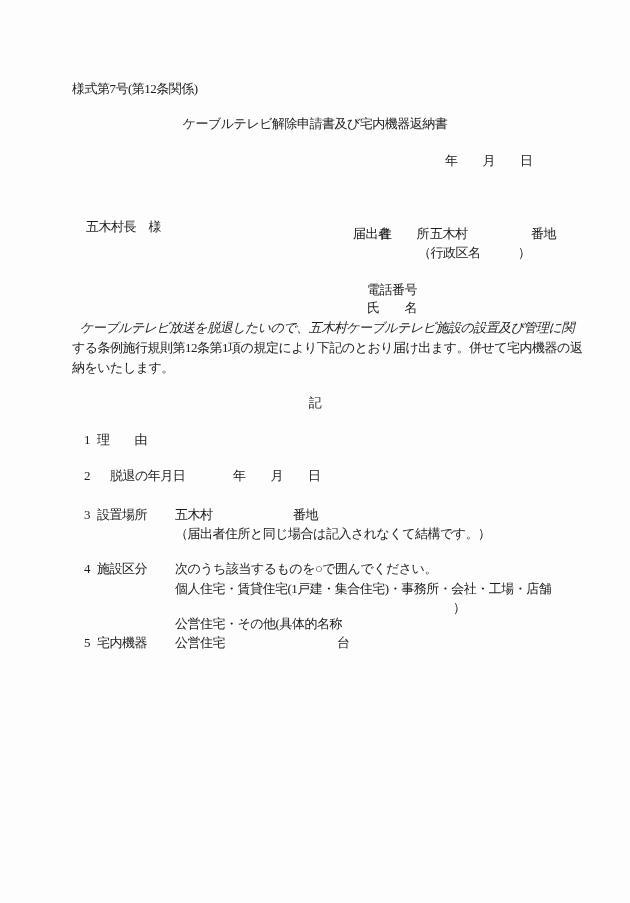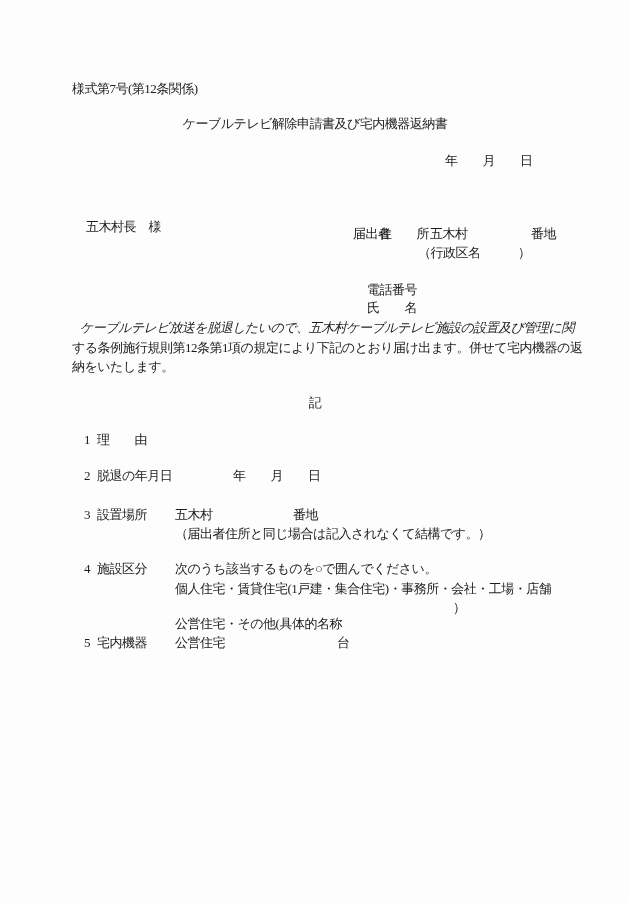--- a/index.html
+++ b/index.html
@@ -46,29 +46,29 @@
   <div class="line" style="top:226px; left:313px;margin-left:40px;">届出者</div>
   <div class="line" style="top:226px; left:367px;margin-left:12px;">住　　所</div>
   <div class="line" style="top:226px; left:430px;">五木村</div>
   <div class="line" style="top:226px; left:531px;">番地</div>
   <div class="line" style="top:245px; left:418px;">（行政区名　　　）</div>
   <div class="line" style="top:264px; left:367px;margin-top:36px;">氏　　名</div>
   <div class="line" style="top:282px; left:367px;">電話番号</div>
 
   <div class="line" style="top:320px; left:80px;font-style:italic;">ケーブルテレビ放送を脱退したいので、五木村ケーブルテレビ施設の設置及び管理に関</div>
   <div class="line" style="top:340px; left:72px;">する条例施行規則第12条第1項の規定により下記のとおり届け出ます。併せて宅内機器の返</div>
-  <div class="line" style="top:360px; left:72px;font-family:Liberation Mono, monospace;">納をいたします。</div>
+  <div class="line" style="top:360px; left:72px;">納をいたします。</div>
 
   <div class="line center" style="top:395px;">記</div>
 
   <div class="line" style="top:432px; left:84px;">1</div>
   <div class="line" style="top:432px; left:97px;">理　　由</div>
 
   <div class="line" style="top:468px; left:84px;">2</div>
-  <div class="line" style="top:468px; left:97px;">脱退の年月日</div>
+  <div class="line" style="top:468px; left:110px;">脱退の年月日</div>
   <div class="line" style="top:468px; left:233px;">年　　月　　日</div>
 
   <div class="line" style="top:507px; left:84px;">3</div>
   <div class="line" style="top:507px; left:97px;">設置場所</div>
   <div class="line" style="top:507px; left:175px;">五木村</div>
   <div class="line" style="top:507px; left:293px;">番地</div>
   <div class="line" style="top:526px; left:175px;">（届出者住所と同じ場合は記入されなくて結構です。）</div>
 
   <div class="line" style="top:561px; left:84px;">4</div>
   <div class="line" style="top:561px; left:97px;">施設区分</div>

